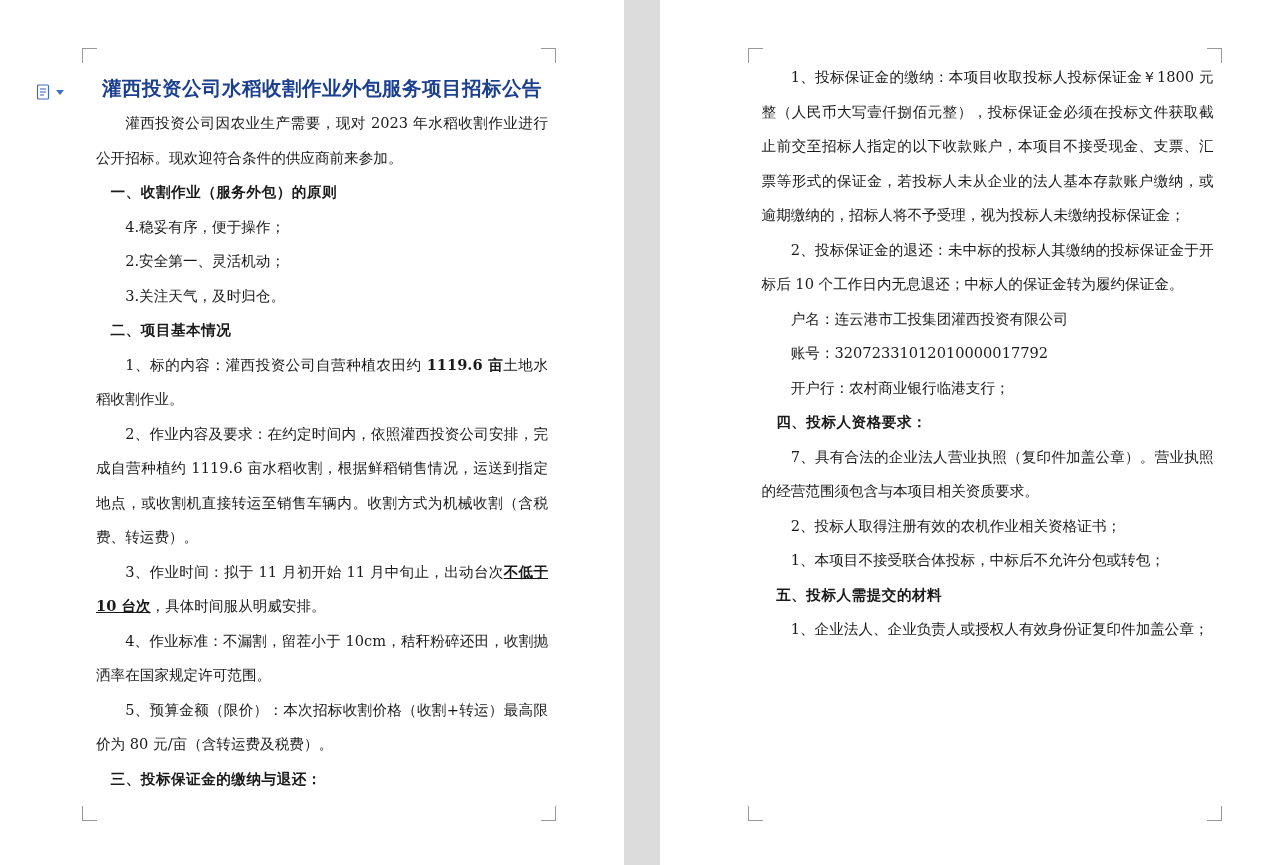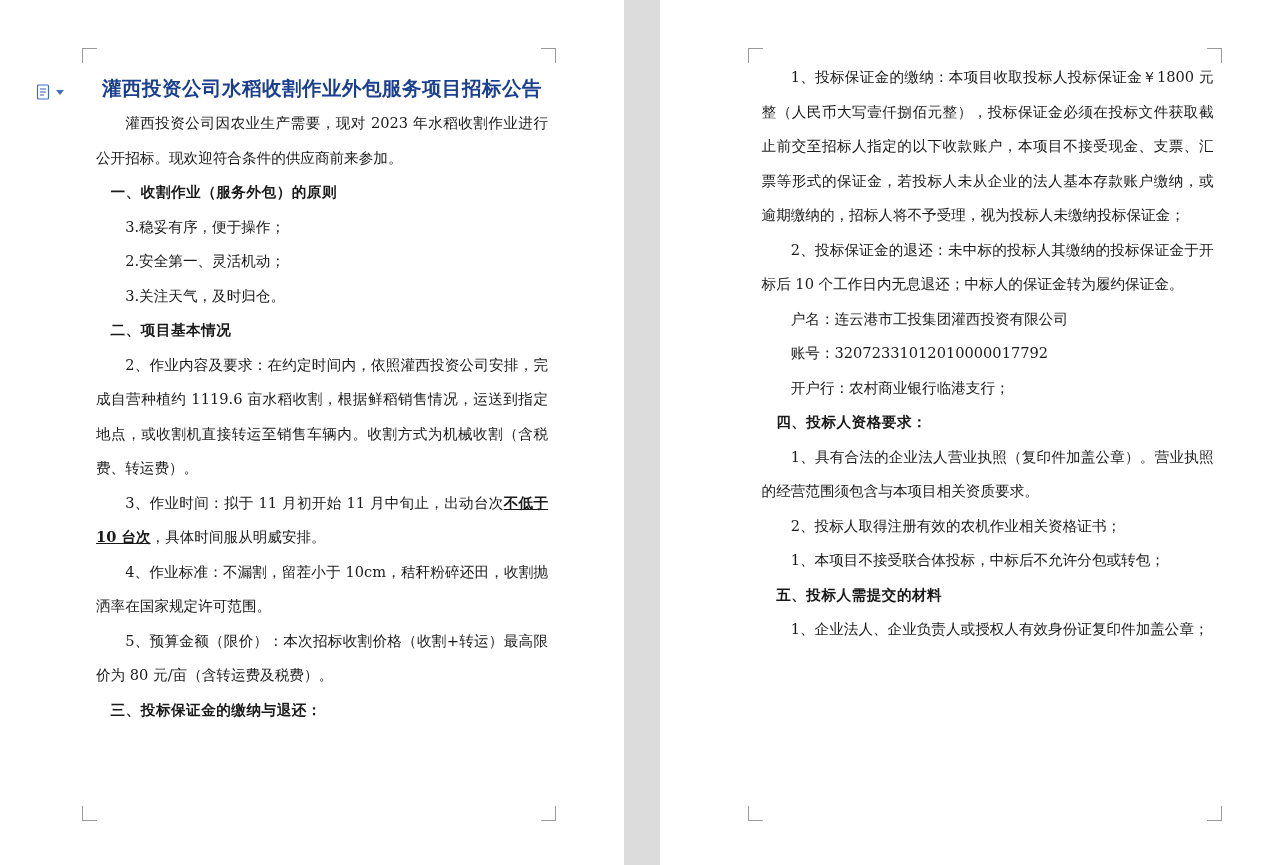--- a/index.html
+++ b/index.html
@@ -120,24 +120,25 @@
         <line x1="4" y1="11" x2="8" y2="11" stroke="#3f6fc4" stroke-width="1.1"></line>
       </svg>
       <span class="caret"></span>
     </div>
 
     <div class="doc-body">
       <h1 class="title">灌西投资公司水稻收割作业外包服务项目招标公告</h1>
 
       <p class="indent2">灌西投资公司因农业生产需要，现对 2023 年水稻收割作业进行公开招标。现欢迎符合条件的供应商前来参加。</p>
       <p class="heading">一、收割作业（服务外包）的原则</p>
-      <p class="indent2">3.稳妥有序，便于操作；</p>
+      <p class="indent2">4.稳妥有序，便于操作；</p>
       <p class="indent2">2.安全第一、灵活机动；</p>
       <p class="indent2">3.关注天气，及时归仓。</p>
       <p class="heading">二、项目基本情况</p>
+      <p class="indent2">1、标的内容：灌西投资公司自营种植农田约 <span class="b">1119.6 亩</span>土地水稻收割作业。</p>
       <p class="indent2">2、作业内容及要求：在约定时间内，依照灌西投资公司安排，完成自营种植约 1119.6 亩水稻收割，根据鲜稻销售情况，运送到指定地点，或收割机直接转运至销售车辆内。收割方式为机械收割（含税费、转运费）。</p>
       <p class="indent2">3、作业时间：拟于 11 月初开始 11 月中旬止，出动台次<span class="u">不低于 10 台次</span>，具体时间服从明威安排。</p>
       <p class="indent2">4、作业标准：不漏割，留茬小于 10cm，秸秆粉碎还田，收割抛洒率在国家规定许可范围。</p>
       <p class="indent2">5、预算金额（限价）：本次招标收割价格（收割+转运）最高限价为 80 元/亩（含转运费及税费）。</p>
       <p class="heading">三、投标保证金的缴纳与退还：</p>
     </div>
   </div>
 
   <div class="gutter"></div>
 
@@ -147,21 +148,21 @@
     <div class="crop bl" style="left:88px; top:806px;"></div>
     <div class="crop br" style="left:547px; top:806px;"></div>
 
     <div class="doc-body" style="left:102px; width:452px; top:60px;">
       <p class="indent2">1、投标保证金的缴纳：本项目收取投标人投标保证金￥1800 元整（人民币大写壹仟捌佰元整），投标保证金必须在投标文件获取截止前交至招标人指定的以下收款账户，本项目不接受现金、支票、汇票等形式的保证金，若投标人未从企业的法人基本存款账户缴纳，或逾期缴纳的，招标人将不予受理，视为投标人未缴纳投标保证金；</p>
       <p class="indent2">2、投标保证金的退还：未中标的投标人其缴纳的投标保证金于开标后 10 个工作日内无息退还；中标人的保证金转为履约保证金。</p>
       <p class="indent2">户名：连云港市工投集团灌西投资有限公司</p>
       <p class="indent2">账号：32072331012010000017792</p>
       <p class="indent2">开户行：农村商业银行临港支行；</p>
       <p class="heading">四、投标人资格要求：</p>
-      <p class="indent2">1、具有合法的企业法人营业执照（复印件加盖公章）。营业执照的经营范围须包含与本项目相关资质要求。</p>
+      <p class="indent2">7、具有合法的企业法人营业执照（复印件加盖公章）。营业执照的经营范围须包含与本项目相关资质要求。</p>
       <p class="indent2">2、投标人取得注册有效的农机作业相关资格证书；</p>
       <p class="indent2">1、本项目不接受联合体投标，中标后不允许分包或转包；</p>
       <p class="heading">五、投标人需提交的材料</p>
       <p class="indent2">1、企业法人、企业负责人或授权人有效身份证复印件加盖公章；</p>
     </div>
   </div>
 
 </div>
 
 </body></html>

